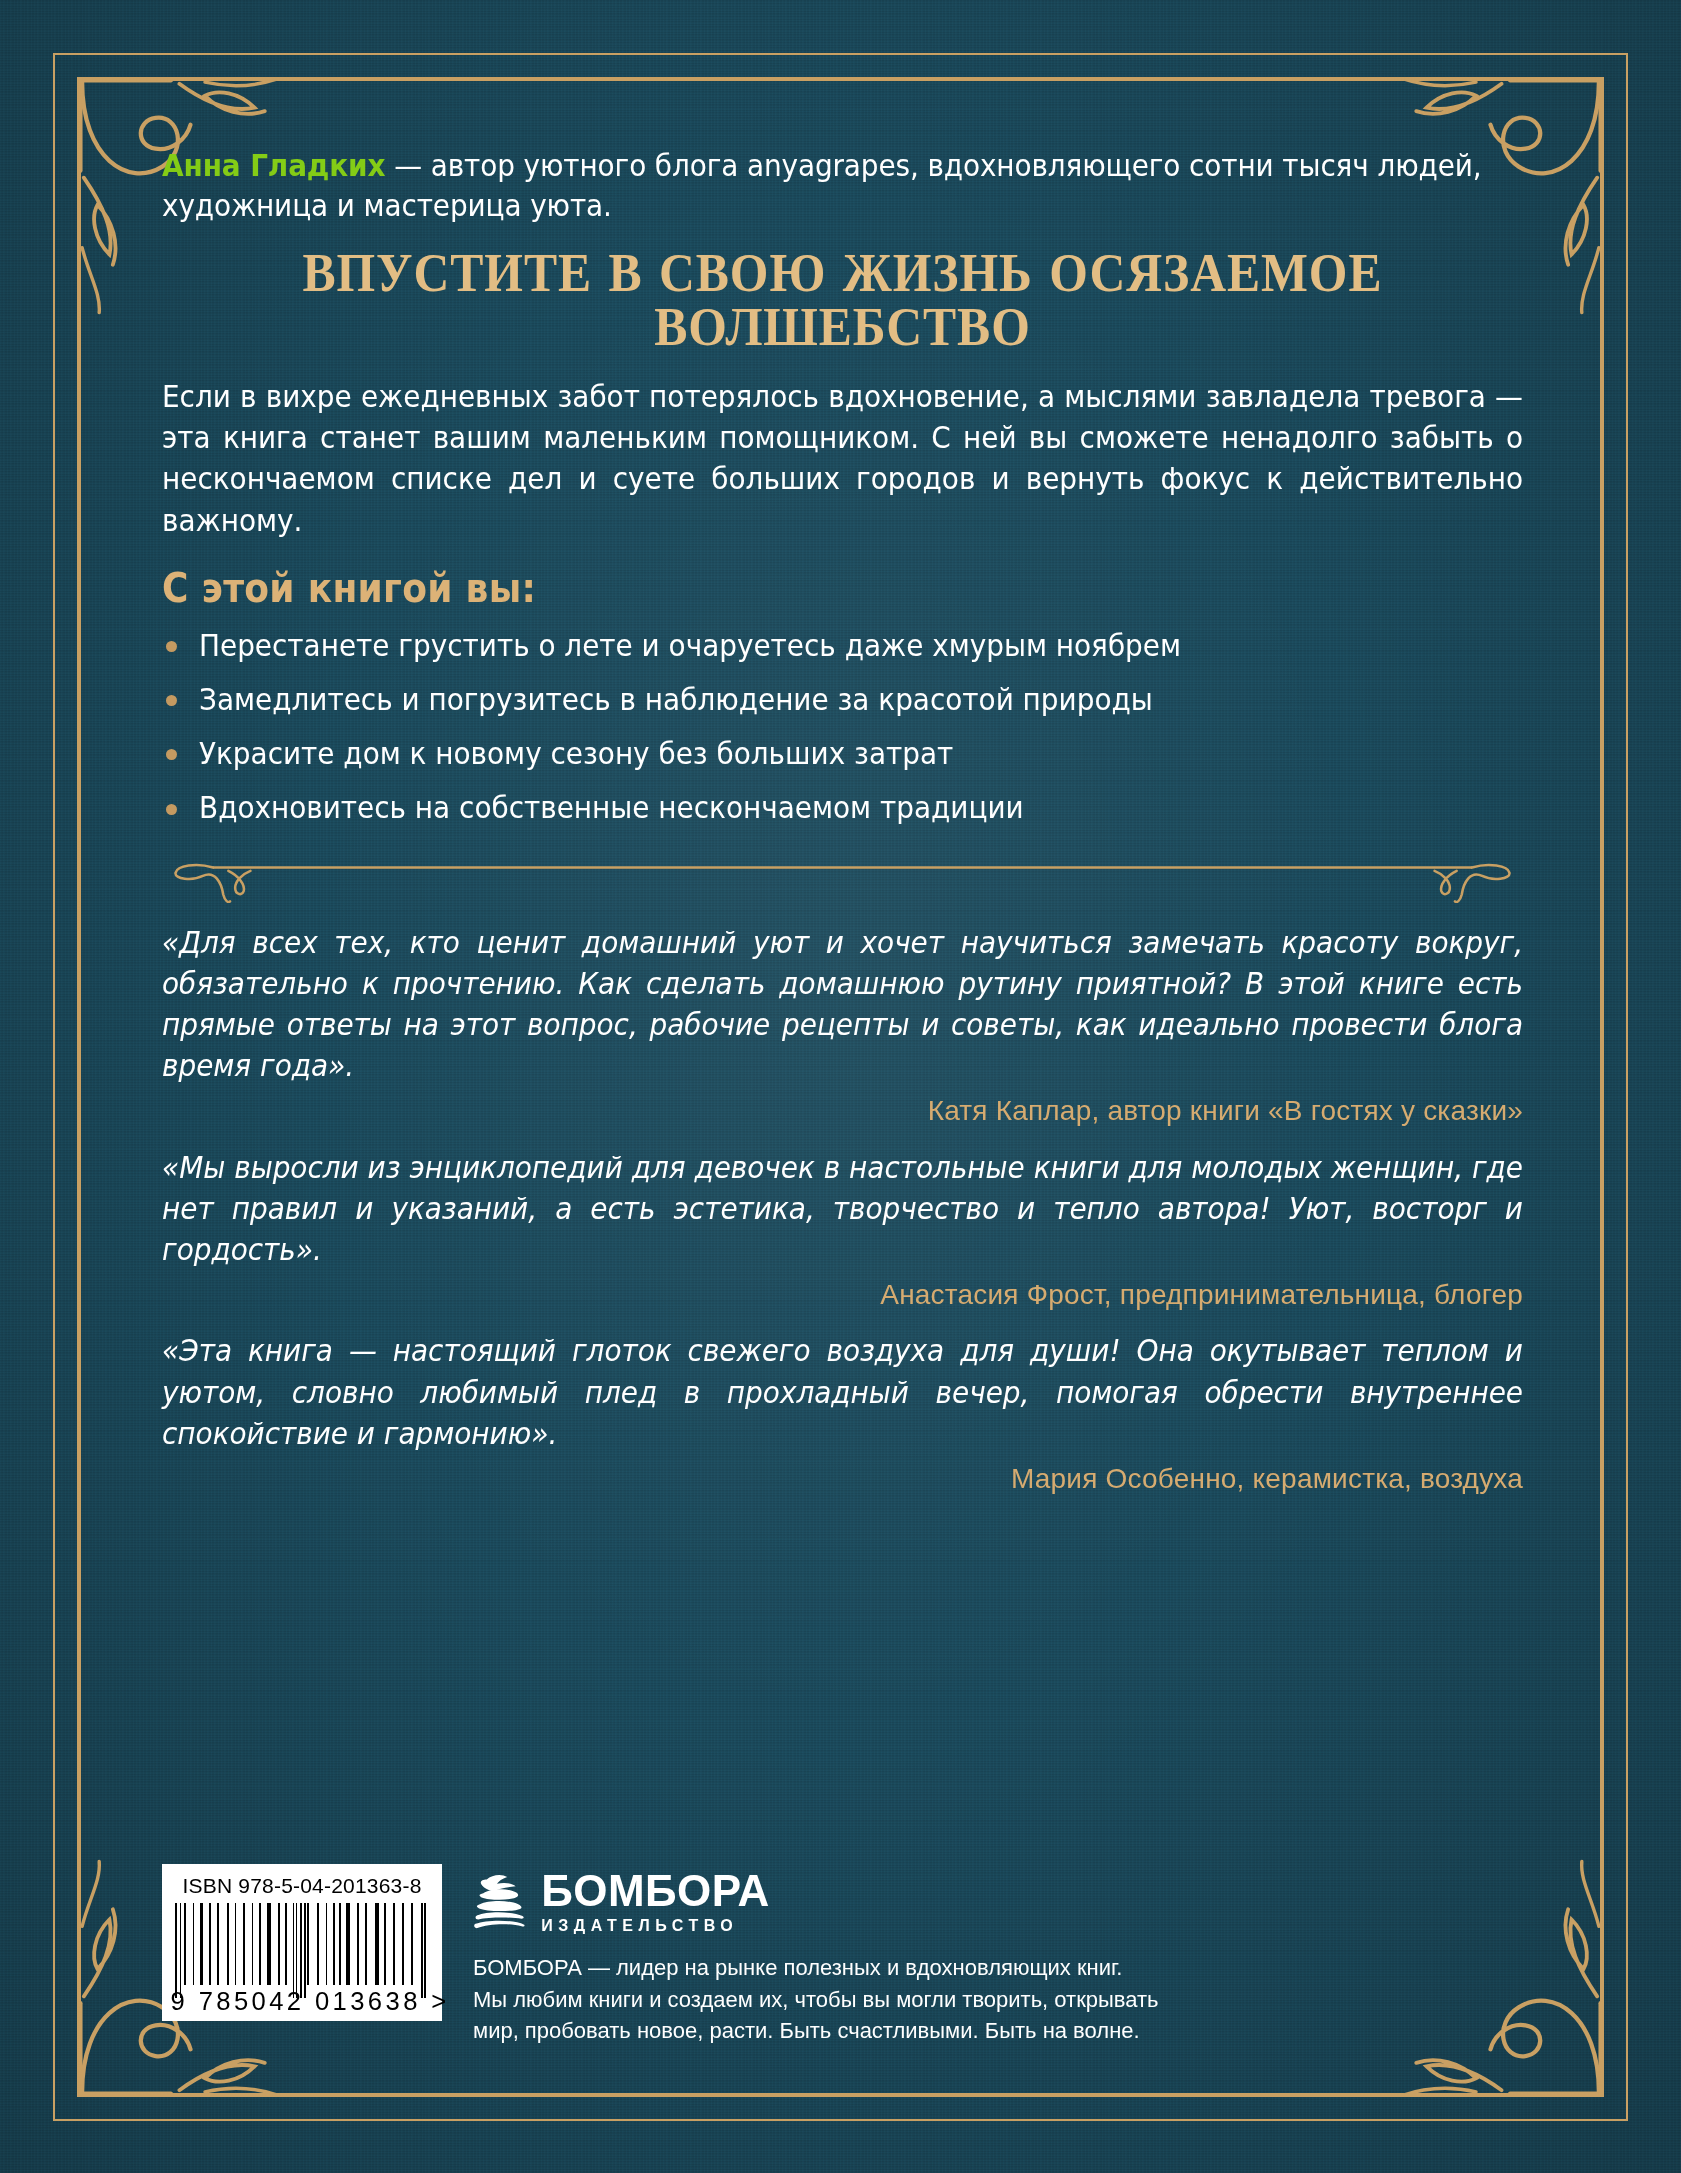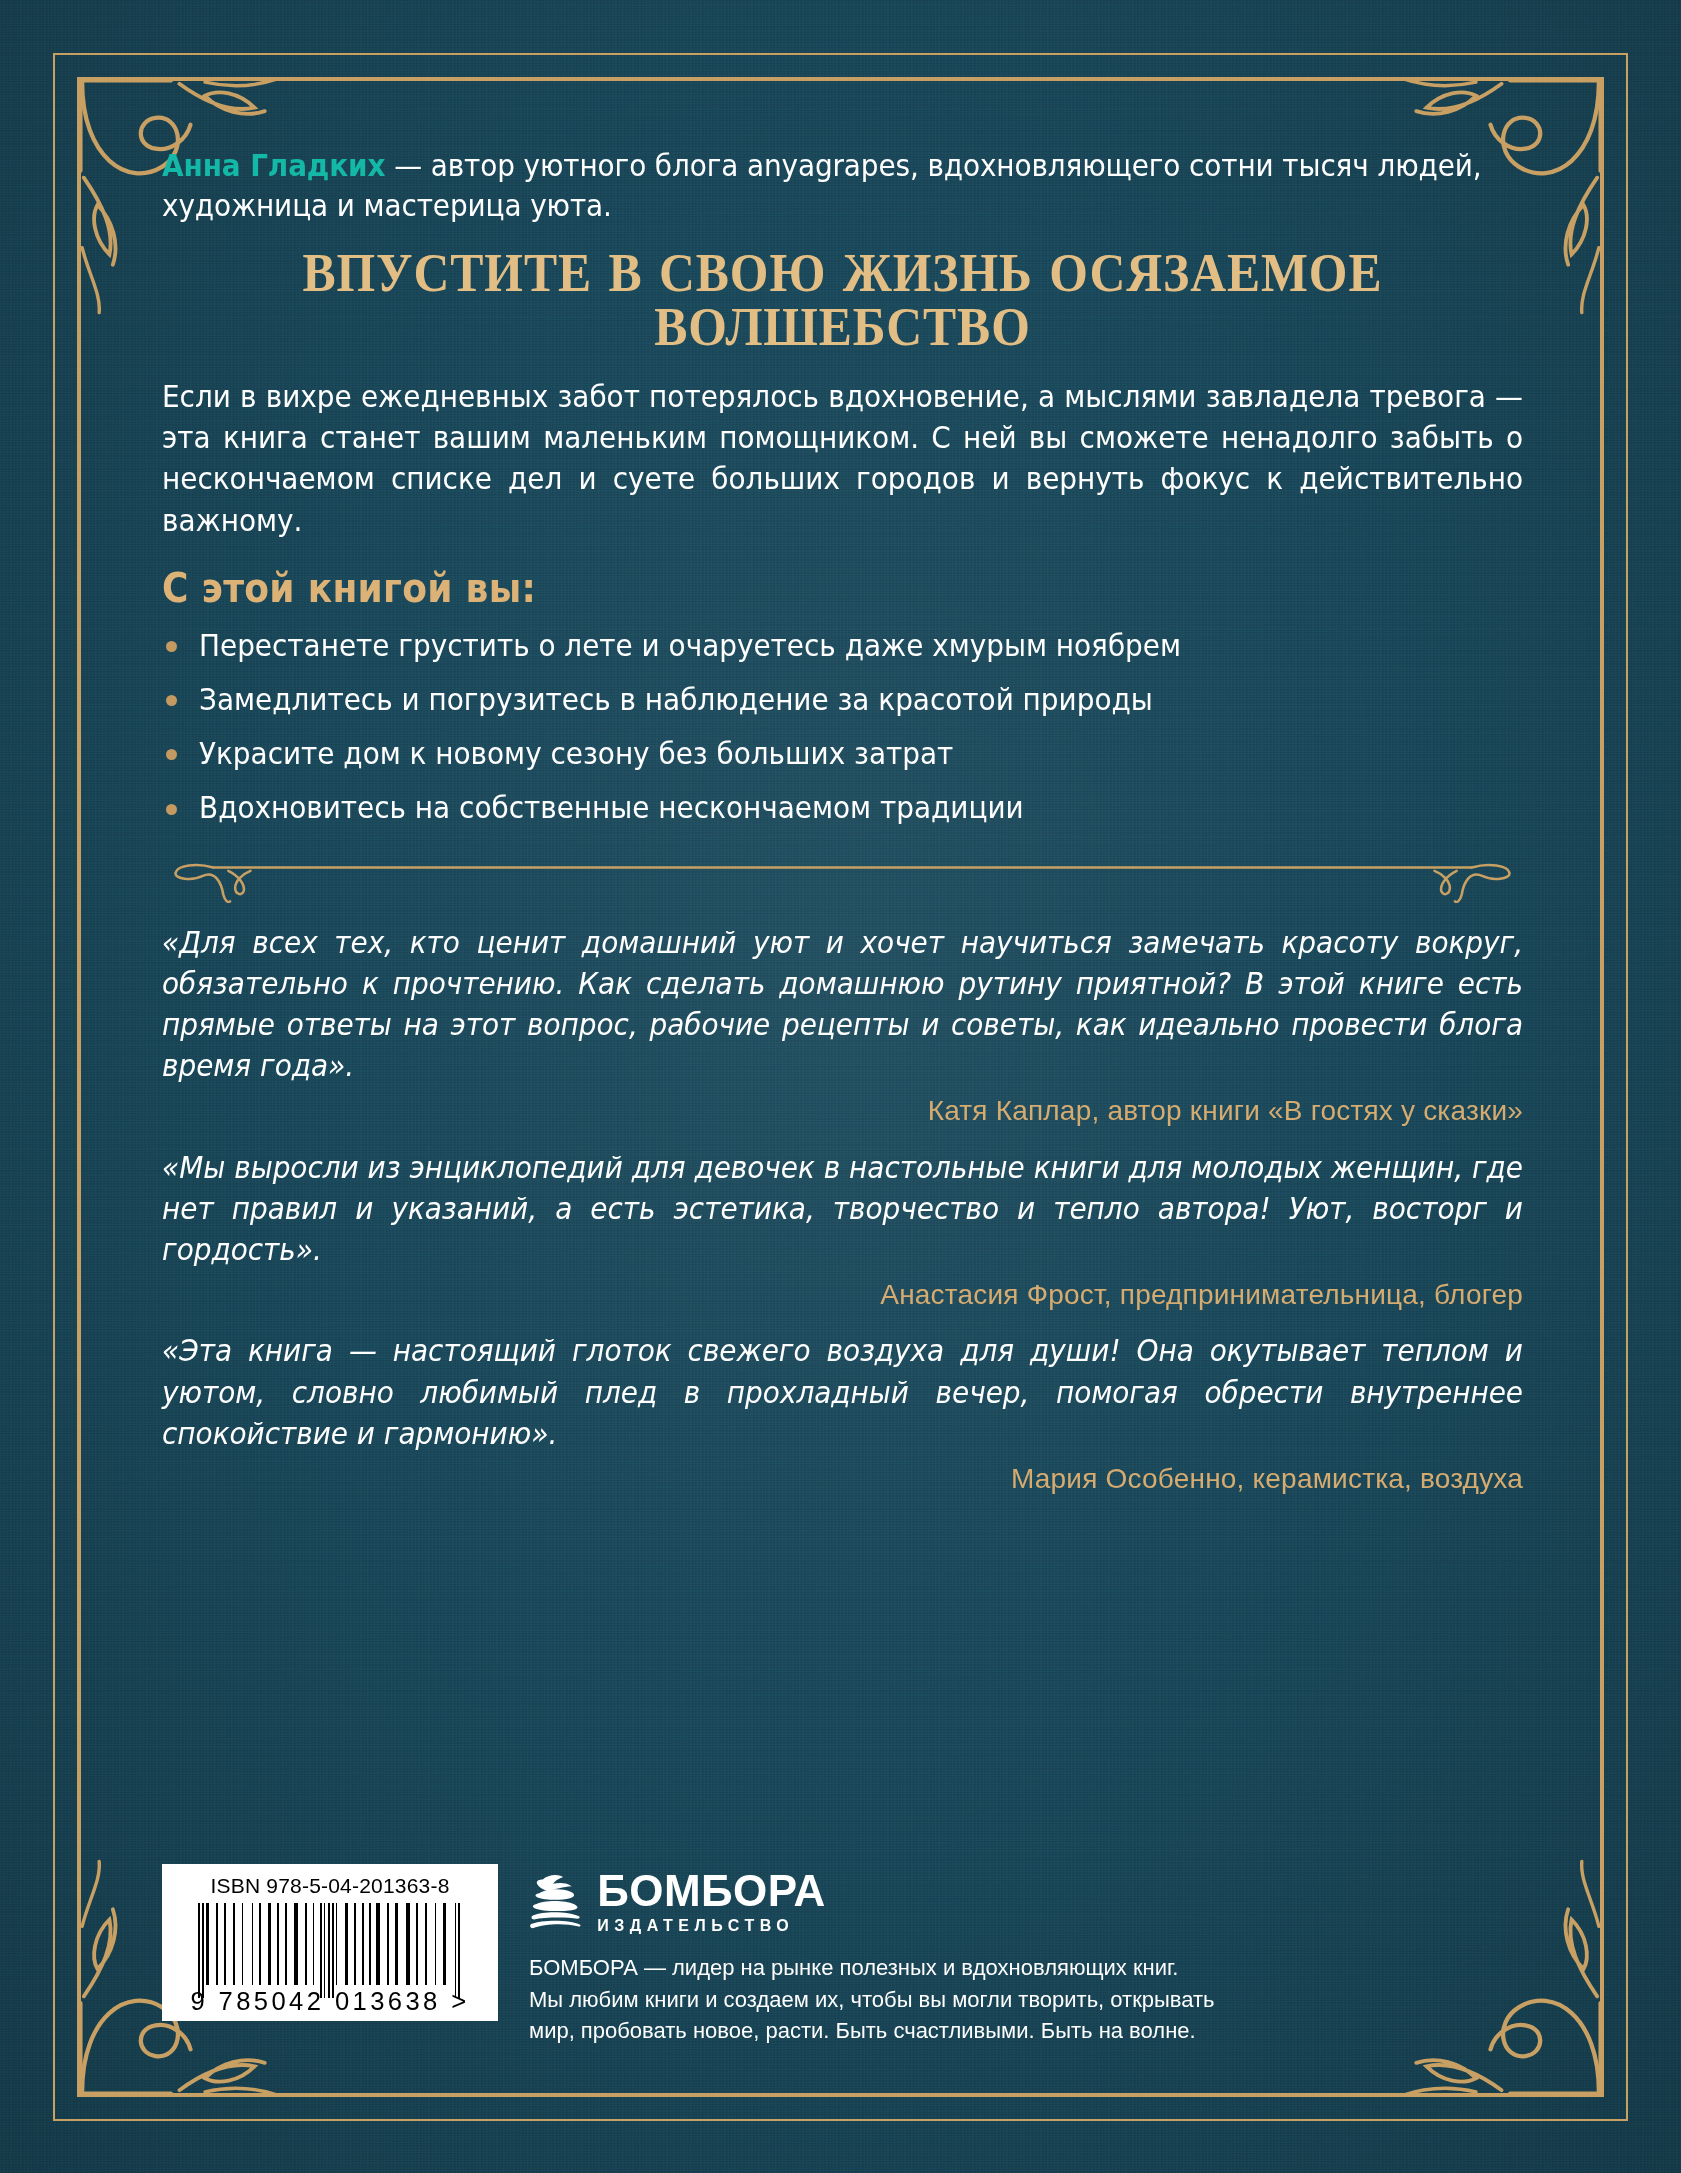--- a/index.html
+++ b/index.html
@@ -73,21 +73,21 @@
   .author-intro {
     font-family: "Liberation Sans Narrow", "DejaVu Sans Condensed", "Liberation Sans", sans-serif;
     font-stretch: condensed;
     color: #ffffff;
     font-size: 31px;
     line-height: 1.30;
     letter-spacing: -0.1px;
     margin: 0 0 5.1px 0;
   }
   .author-name {
-    color: #14b8a6;
+    color: #84cc16;
     font-weight: bold;
   }
 
   .headline {
     font-family: "Liberation Serif", "DejaVu Serif", serif;
     color: #e2bd84;
     font-size: 54px;
     line-height: 1.0;
     letter-spacing: 1px;
     text-align: center;
@@ -177,21 +177,21 @@
     position: absolute;
     left: 162px;
     right: 158px;
     bottom: 128px;
     display: flex;
     align-items: flex-start;
     gap: 31px;
   }
   .barcode-box {
     background: #ffffff;
-    width: 336px;
+    width: 280px;
     padding: 10.2px 8.5px 5.1px 8.5px;
     box-sizing: border-box;
     flex: 0 0 auto;
   }
   .isbn-text {
     font-family: "Liberation Sans", sans-serif;
     color: #000000;
     font-size: 21px;
     text-align: center;
     letter-spacing: 0.2px;

